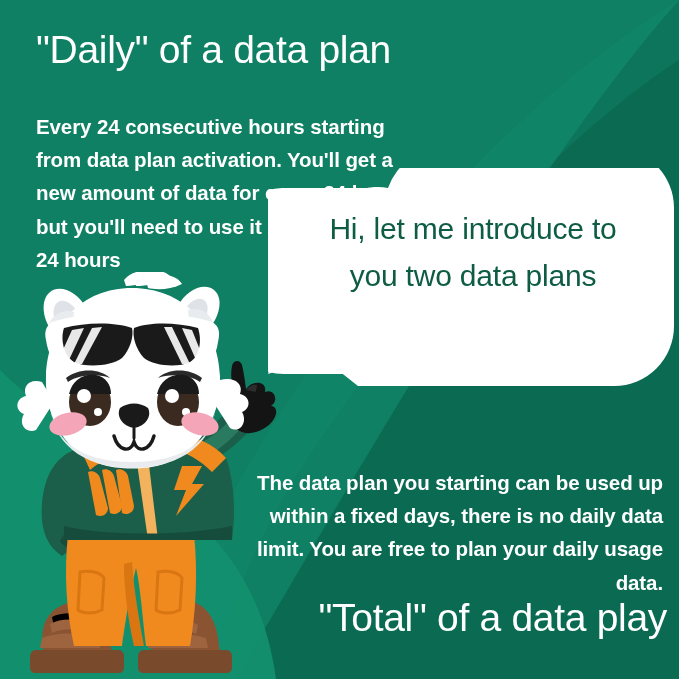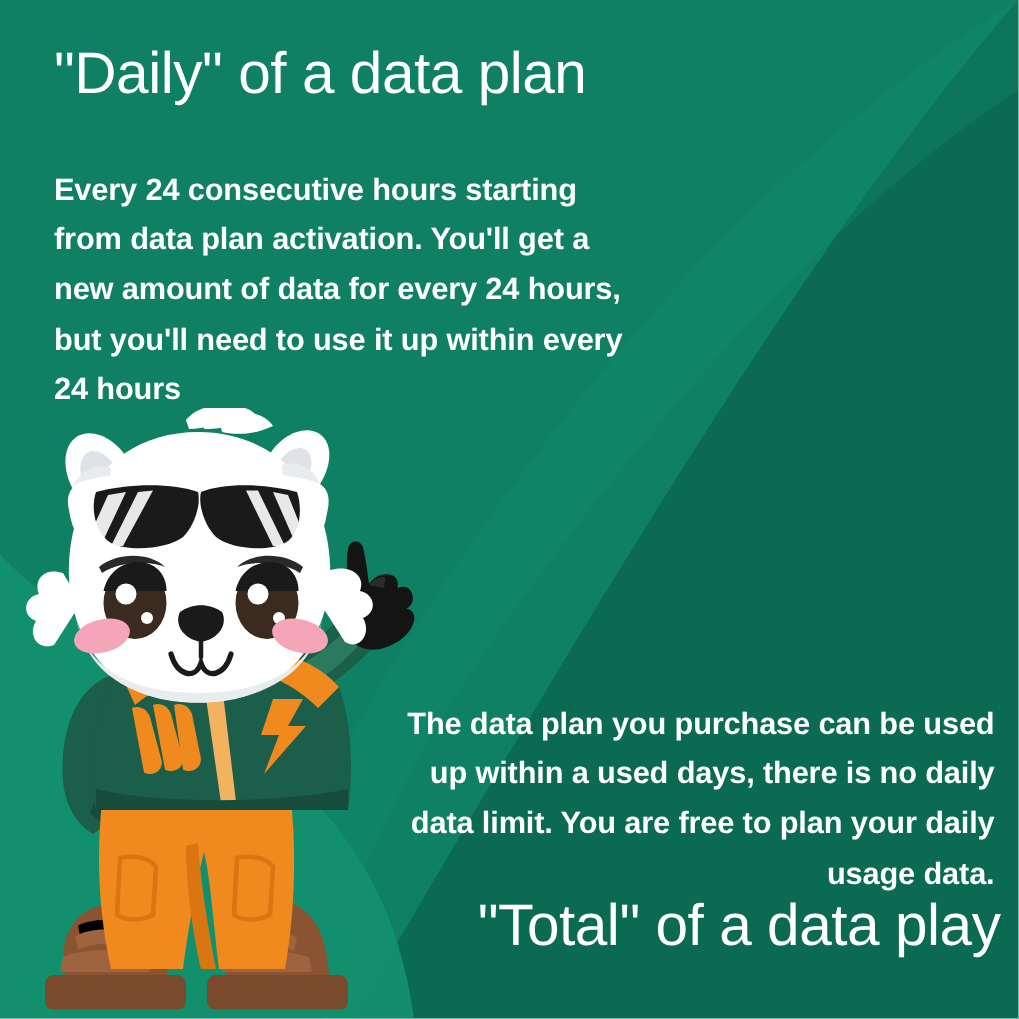--- a/index.html
+++ b/index.html
@@ -126,20 +126,45 @@
   <svg class="bg-shadow-curve" width="679" height="679" viewBox="0 0 679 679">
     <path d="M0,679 L0,370 C60,430 150,470 215,540 C255,585 270,635 276,679 Z" fill="#13906f" opacity="0.95"></path>
     <path d="M679,0 L679,60 C540,150 390,330 300,470 C250,548 225,620 215,679 L150,679
              C190,560 260,430 360,300 C455,175 565,70 679,0 Z" fill="#13906f" opacity="0.30"></path>
   </svg>
 
   <div class="title-top">"Daily" of a data plan</div>
 
   <div class="body-top">Every 24 consecutive hours starting from data plan activation. You'll get a new amount of data for every 24 hours, but you'll need to use it up within every 24 hours</div>
 
+  <div class="bubble">
+    <svg width="406" height="222" viewBox="0 0 406 222">
+      <path d="
+        M 120 20
+        A 60 60 0 0 1 180 -20
+        L 346 -20
+        A 60 60 0 0 1 406 40
+        L 406 158
+        A 60 60 0 0 1 346 218
+        L 90 218
+        L 52 188
+        L 0 206
+        L 22 140
+        A 56 56 0 0 1 60 86
+        A 52 52 0 0 1 120 20
+        Z" fill="#ffffff"></path>
+      <path d="M 14 20
+        A 56 56 0 0 0 -40 76
+        L -40 150
+        A 56 56 0 0 0 16 206
+        L 120 206
+        L 120 20 Z" fill="#ffffff"></path>
+    </svg>
+    <div class="bubble-text">Hi, let me introduce to you two data plans</div>
+  </div>
 
   <svg class="mascot" viewBox="0 0 300 407">
 
     <g>
       <path d="M150,175 C185,170 215,150 238,124 L262,135 C238,172 200,200 158,208 Z" fill="#1b5e49"></path>
       <path d="M152,186 C182,182 208,166 228,144 L240,150 C220,176 190,196 156,202 Z" fill="#2a7a60"></path>
 
       <path d="M229,128 C226,116 224,104 226,94 C227,88 234,87 236,93 C238,101 239,110 240,117
                C244,112 249,110 254,111 C258,112 260,115 259,120
                C264,118 268,120 269,125 C270,129 268,132 265,134
@@ -267,17 +292,17 @@
       <ellipse cx="194" cy="152" rx="19" ry="11" fill="#f4a6b8" transform="rotate(14 194 152)"></ellipse>
 
       <path d="M114,136 C122,130 134,130 142,136 C146,144 140,154 128,156
                C116,154 110,144 114,136 Z" fill="#1a1a1a"></path>
 
       <path d="M128,156 L128,166" stroke="#1a1a1a" stroke-width="3" fill="none" stroke-linecap="round"></path>
       <path d="M108,164 C112,178 124,182 128,170 C132,182 144,178 148,164" stroke="#1a1a1a" stroke-width="3.5" fill="none" stroke-linecap="round"></path>
     </g>
   </svg>
 
-  <div class="body-bottom">The data plan you purchase can be used up within a used days, there is no daily data limit. You are free to plan your daily usage data.</div>
+  <div class="body-bottom">The data plan you starting can be used up within a fixed days, there is no daily data limit. You are free to plan your daily usage data.</div>
 
   <div class="title-bottom">"Total" of a data play</div>
 
 </div>
 
 </body></html>

